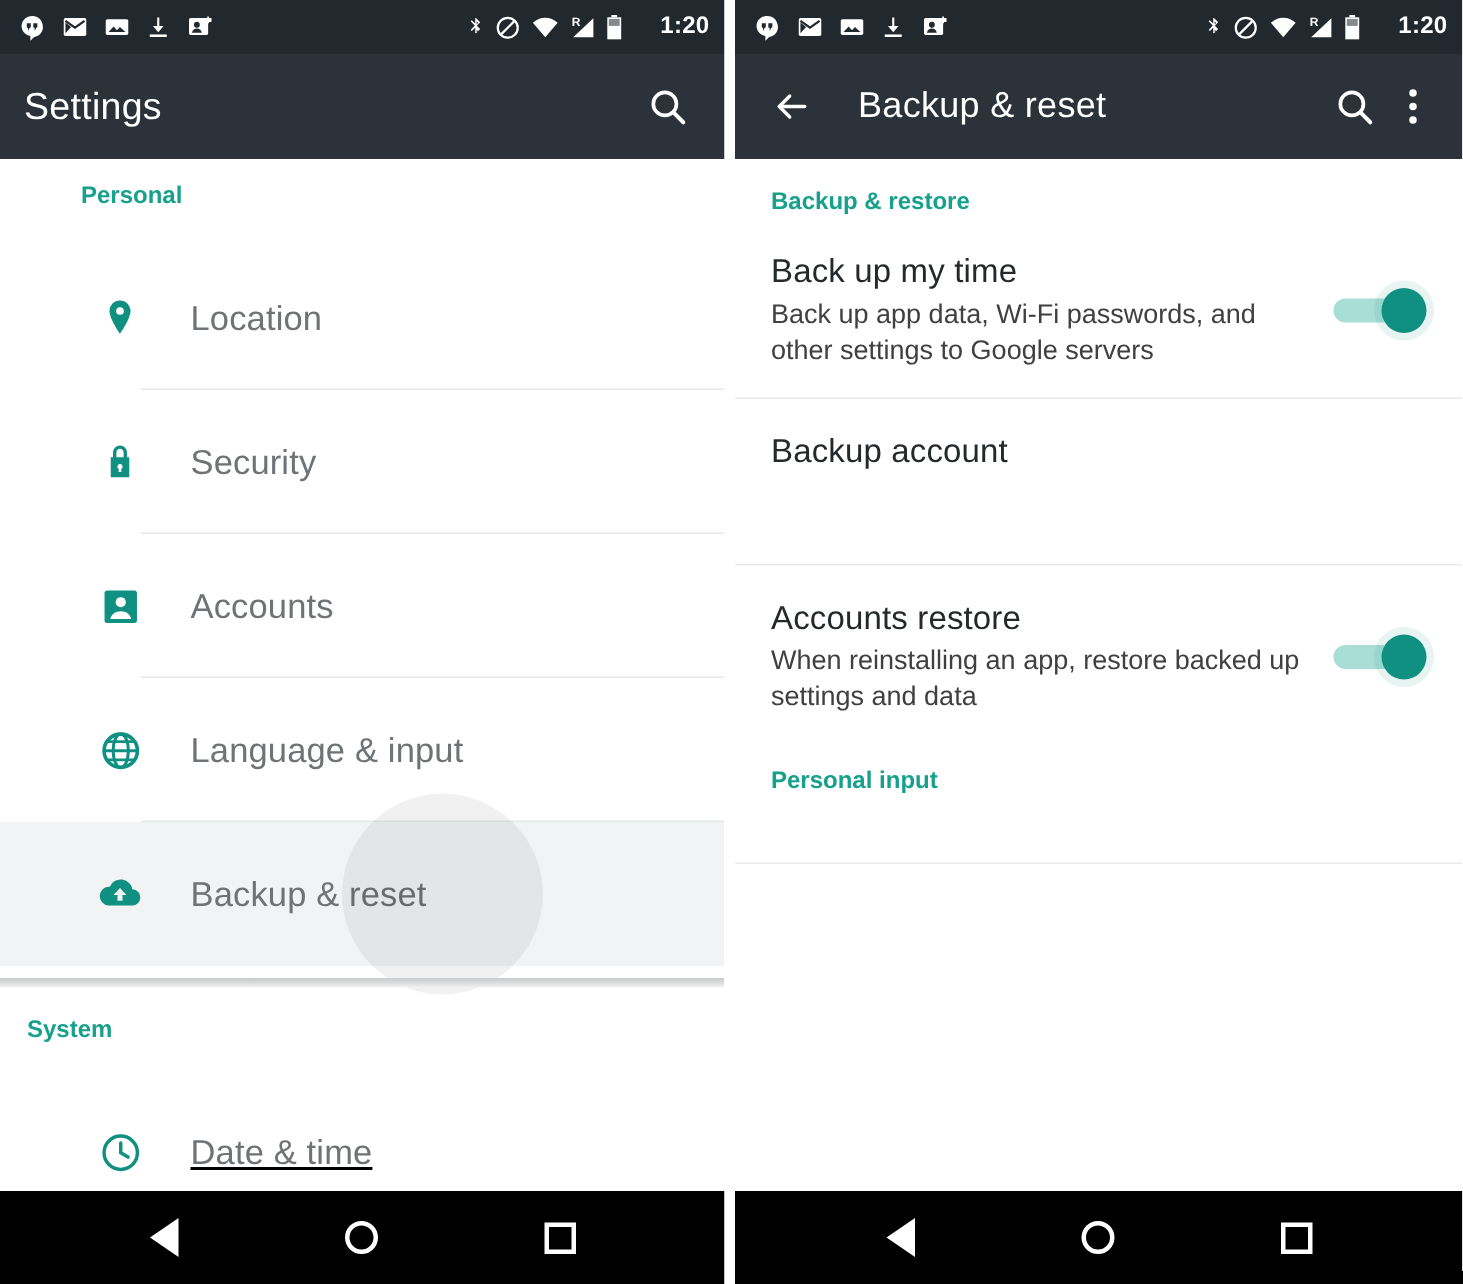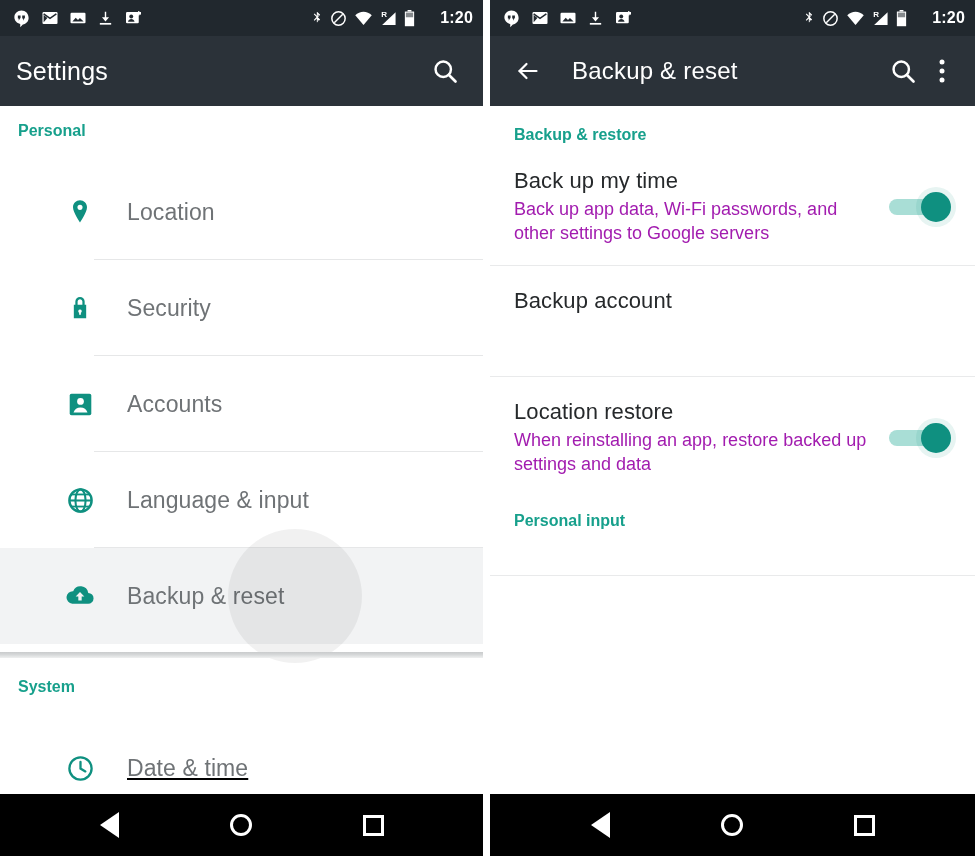--- a/index.html
+++ b/index.html
@@ -136,21 +136,21 @@
     position: relative;
     padding: 0 20px 0 24px;
   }
   .pref-title {
     font-size: 22px;
     color: #26292b;
     letter-spacing: 0.1px;
   }
   .pref-sub {
     font-size: 18px;
-    color: #a21caf;
+    color: #404040;
     line-height: 1.35;
     margin-top: 3px;
     max-width: 360px;
   }
   .pref-sub.redacted {
     color: rgba(170,175,180,0.10);
     filter: blur(3px);
   }
   .pref-row { display: flex; align-items: center; }
   .pref-text { flex: 1; }
@@ -298,21 +298,21 @@
       <div class="tb-btn">
         <svg width="28" height="28" viewBox="0 0 24 24">
             <circle cx="10.5" cy="10.5" r="6.6" fill="none" stroke="#fff" stroke-width="2.1"></circle>
             <line x1="15.4" y1="15.4" x2="21" y2="21" stroke="#fff" stroke-width="2.3" stroke-linecap="round"></line>
           </svg>
       </div>
     </div>
 
     <div class="content">
 
-      <div class="section-header" style="padding-top:16px;">Personal</div>
+      <div class="section-header" style="padding-top:16px;margin-left:36px;">Personal</div>
 
       <div class="settings-list" style="margin-top:24px;">
 
         <div class="row srow">
           <div class="icon-cell">
             <svg width="28" height="28" viewBox="0 0 24 24">
                 <path fill="#0f9080" d="M12 2C8.7 2 6 4.7 6 8c0 4.5 6 13 6 13s6-8.5 6-13c0-3.3-2.7-6-6-6zm0 8.2A2.2 2.2 0 1 1 12 5.8a2.2 2.2 0 0 1 0 4.4z"></path>
               </svg>
           </div>
           <div class="label">Location</div>
@@ -519,21 +519,21 @@
             <div class="pref-title">Backup account</div>
             <div class="pref-sub redacted">&nbsp;</div>
           </div>
         </div>
         <div class="hdivider"></div>
       </div>
 
       <div class="pref" style="padding-top:22px;padding-bottom:26px;">
         <div class="pref-row">
           <div class="pref-text">
-            <div class="pref-title">Location restore</div>
+            <div class="pref-title">Accounts restore</div>
             <div class="pref-sub">When reinstalling an app, restore backed up settings and data</div>
           </div>
           <div class="switch">
             <div class="track"></div>
             <div class="thumb"></div>
           </div>
         </div>
       </div>
 
       <div class="section-header" style="padding-top:10px;padding-left:24px;">Personal input</div>

